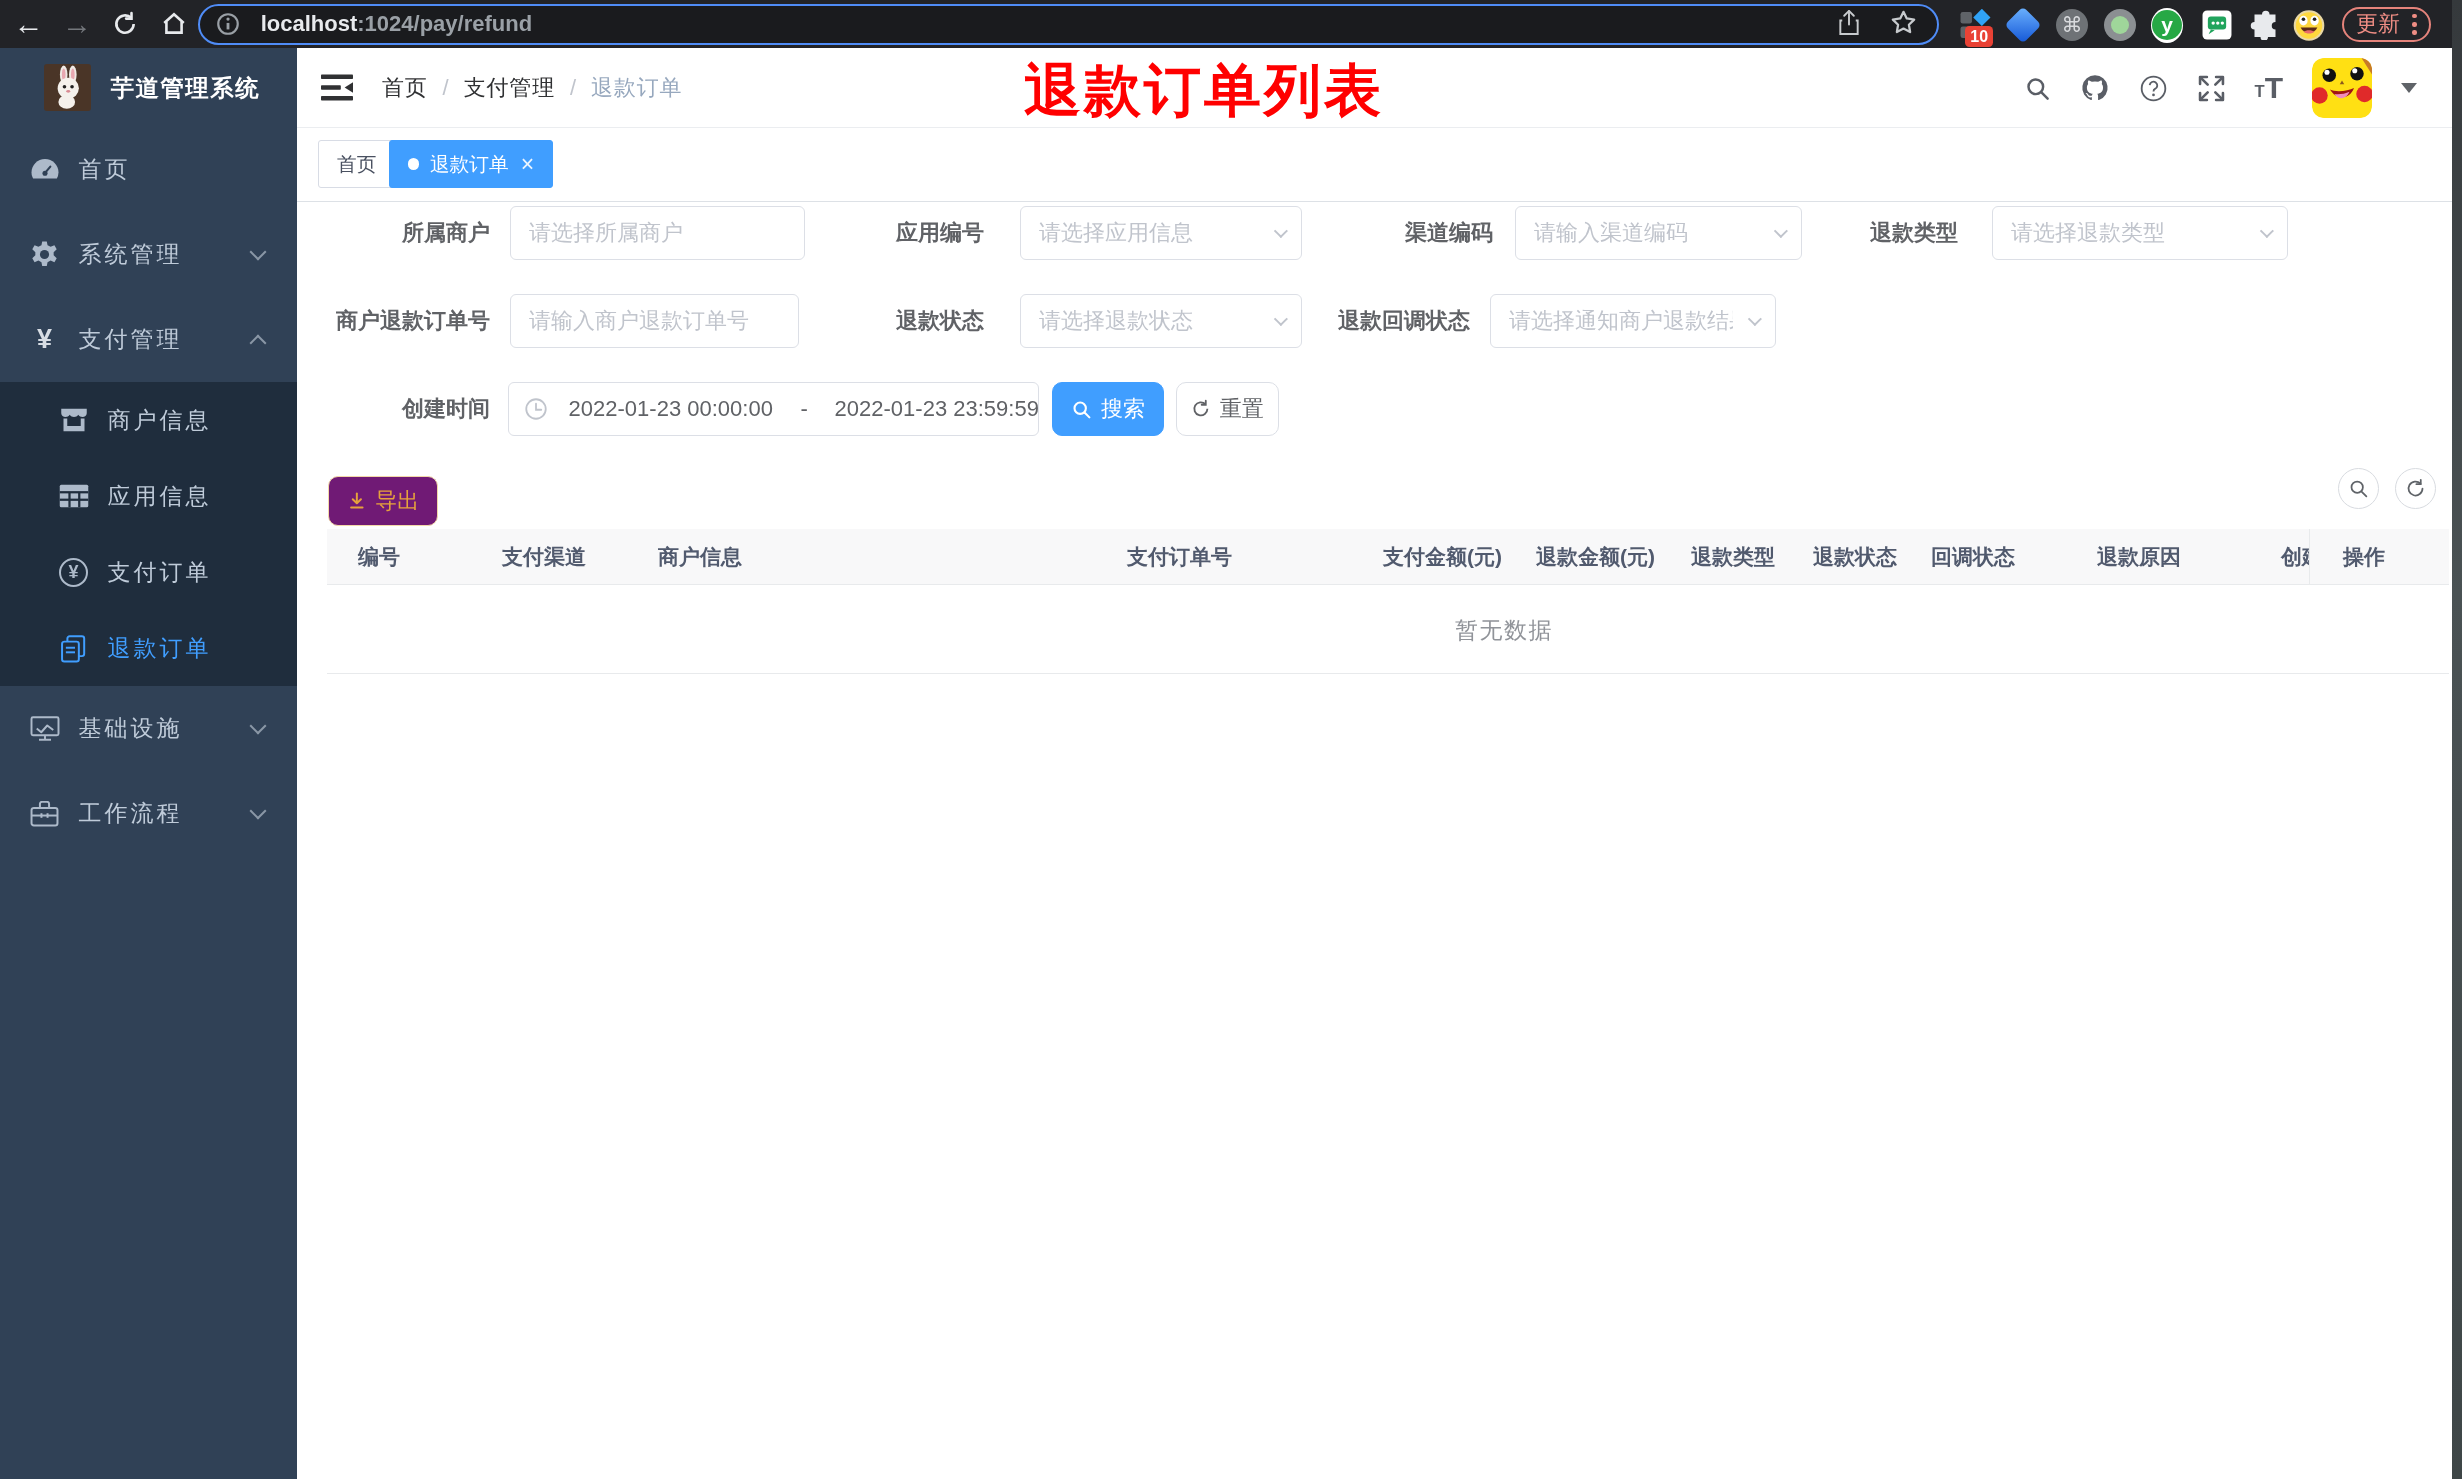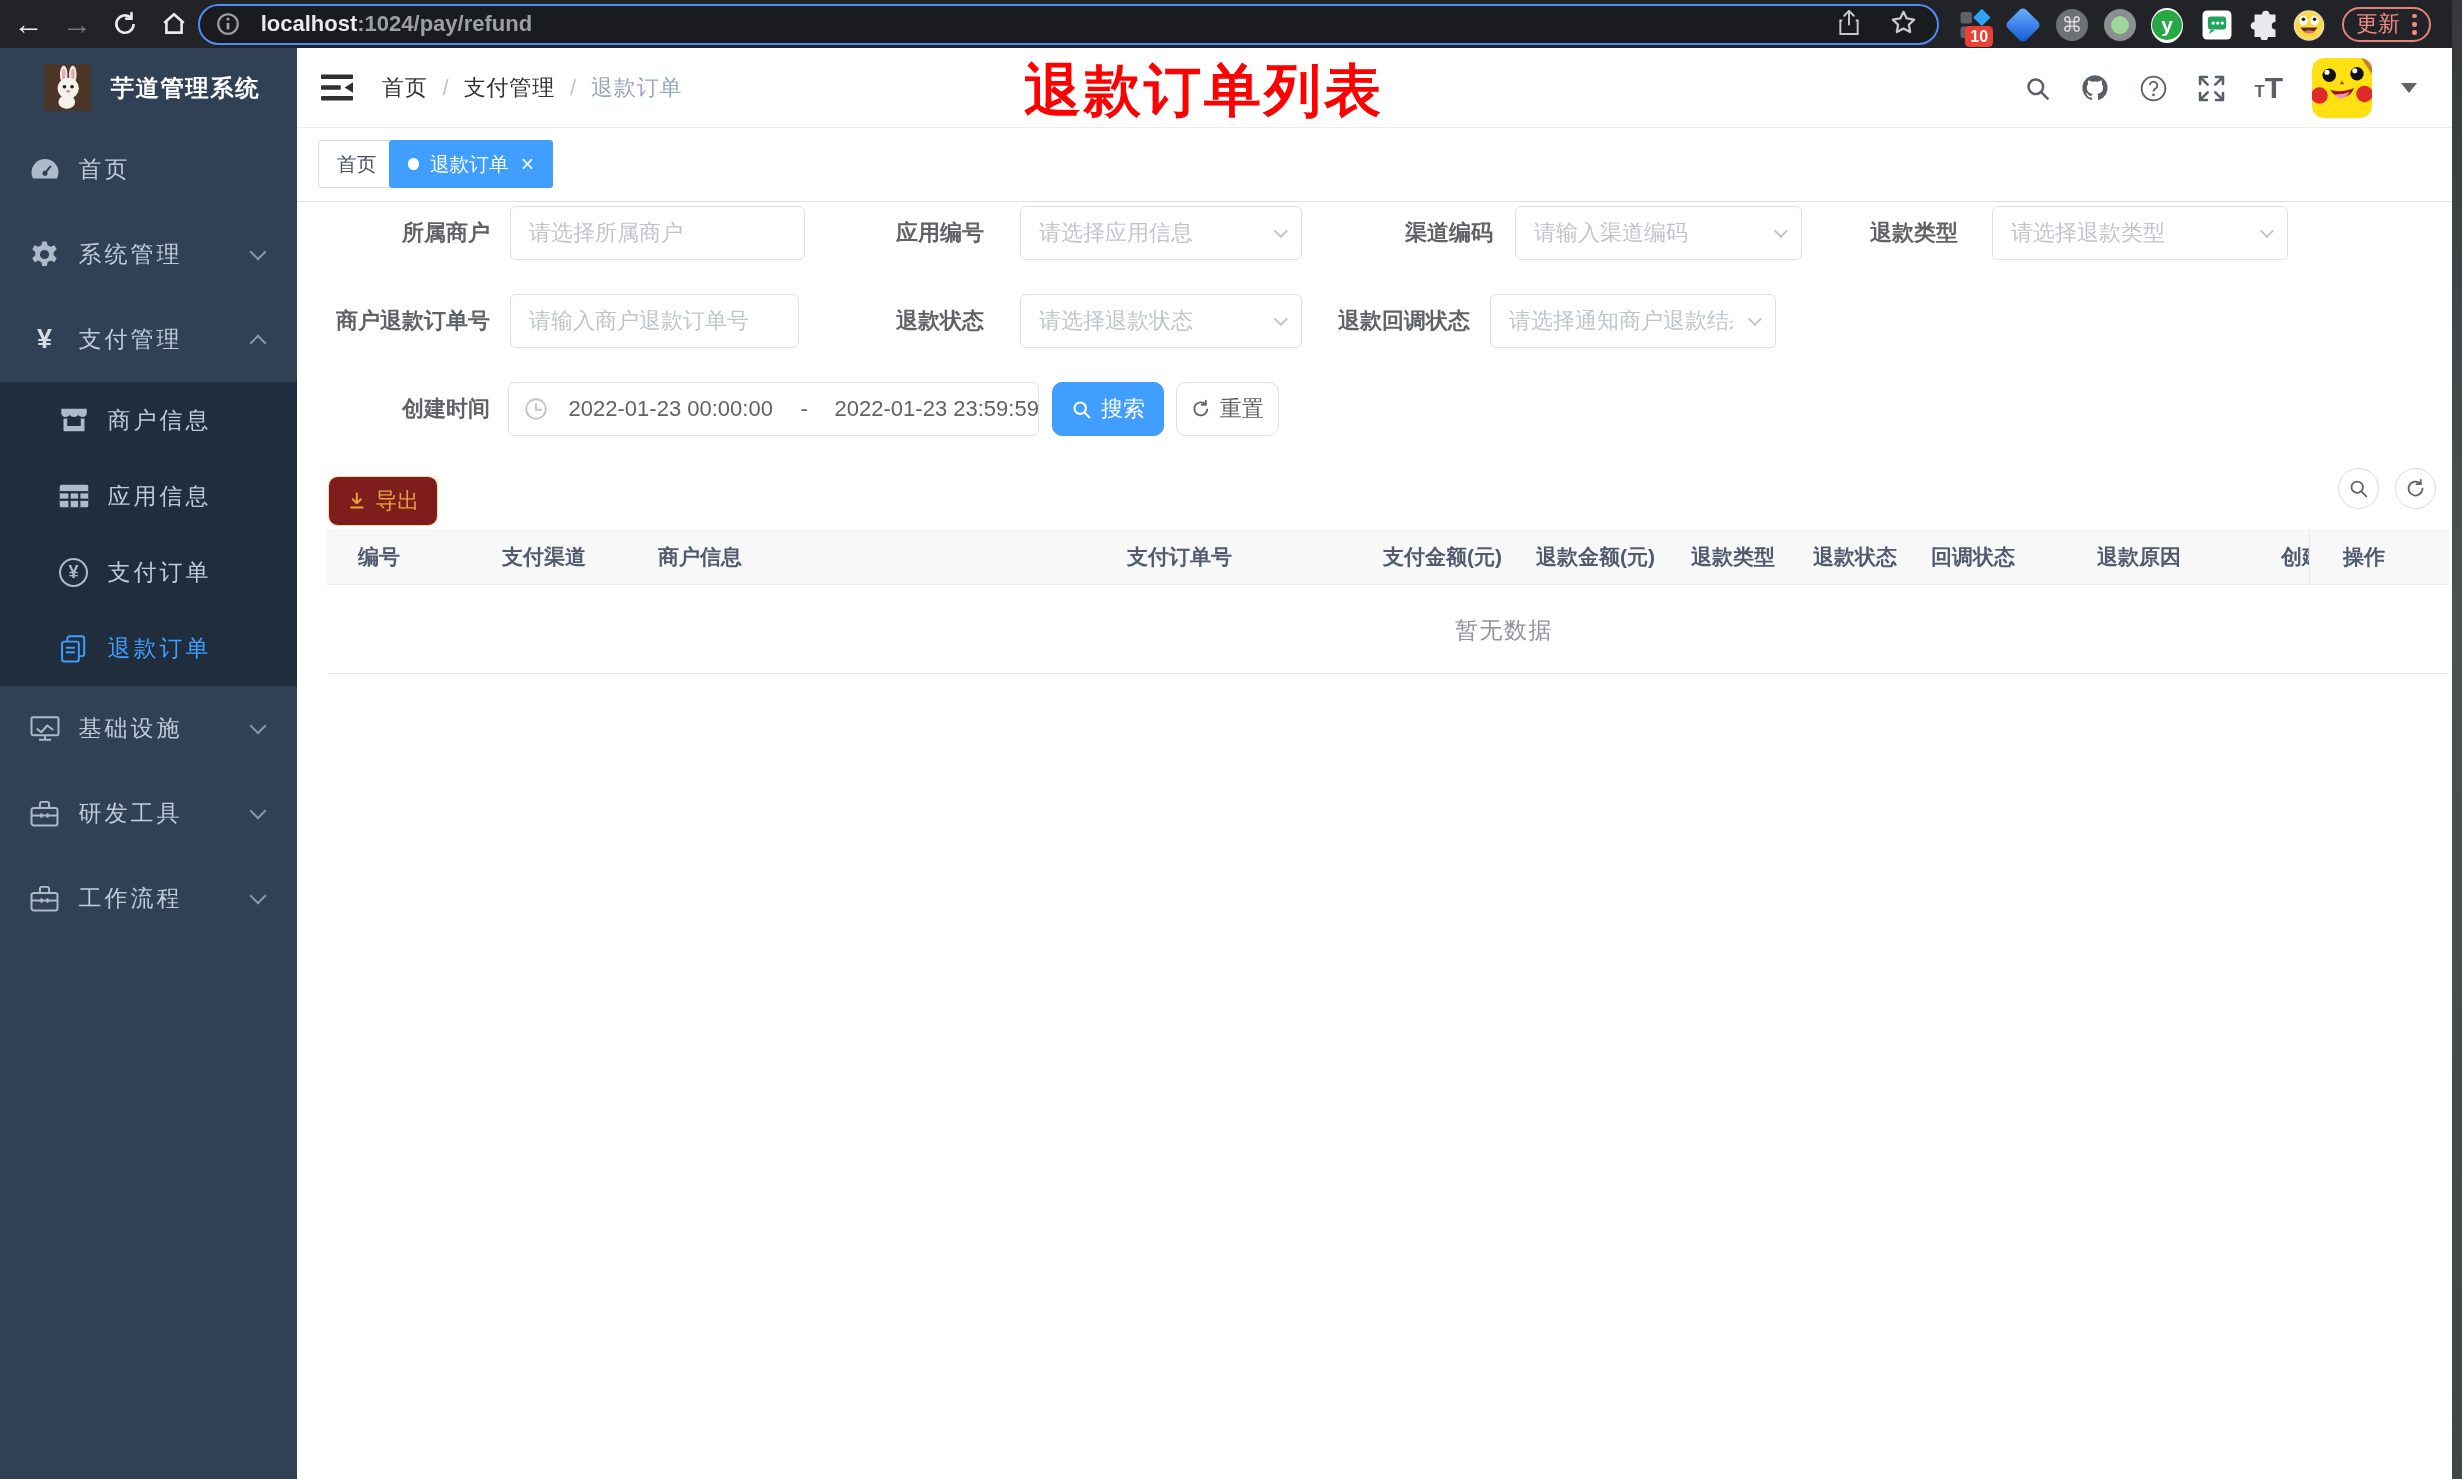--- a/index.html
+++ b/index.html
@@ -97,21 +97,21 @@
   .fbox .selchev{position:absolute;right:15px;width:9.8px;height:9.8px;border-right:2.3px solid #c0c4cc;border-bottom:2.3px solid #c0c4cc;
                  transform:rotate(45deg);margin-top:-3.8px;}
   .daterange{gap:7px;}
   .clockic{margin-left:15px;flex:0 0 auto;display:flex;}
   .dtxt{font-size:22px;color:#606266;white-space:nowrap;overflow:hidden;}
   .dsep{font-size:22px;color:#606266;padding:0 19.7px;flex:0 0 auto;}
   .btn{position:absolute;height:54px;border-radius:10px;display:inline-flex;align-items:center;justify-content:center;
        font-size:22px;cursor:pointer;gap:9px;border:1.5px solid transparent;}
   .btn.primary{background:#409eff;border-color:#409eff;color:#fff;}
   .btn.plain{background:#fff;border-color:#dcdfe6;color:#606266;}
-  .btn.warn{background:#7f1d1d;border-color:#f3d8a9;color:#e6a23c;}
+  .btn.warn{background:#701a75;border-color:#f3d8a9;color:#e6a23c;}
   .circle-btn{position:absolute;width:41px;height:41px;border-radius:50%;border:1.5px solid #d8dbe0;background:#fff;
               display:flex;align-items:center;justify-content:center;color:#5f6368;cursor:pointer;}
 
   
   .thead{position:absolute;left:327px;top:529px;width:2122px;height:56px;background:#f8f8f9;
          border-bottom:1.5px solid #e8eaec;}
   .th-clip{position:absolute;left:0;top:0;bottom:0;right:140px;overflow:hidden;}
   .th{position:absolute;top:0;height:56px;line-height:56px;font-size:21px;font-weight:700;color:#515a6e;white-space:nowrap;}
   .th-fixed{position:absolute;right:0;top:0;bottom:0;width:140px;border-left:1.5px solid #e8eaec;background:#f8f8f9;}
   .empty-row{position:absolute;left:327px;top:586px;width:2122px;height:88px;background:#fff;border-bottom:1.5px solid #e8eaec;}
@@ -331,33 +331,20 @@
     <div class="mi">
       <span class="mico">
         <svg width="29" height="26" viewBox="0 0 38 34" fill="none" stroke="#adbaca" stroke-width="2.6">
             <rect x="2" y="9" width="34" height="23" rx="3"></rect>
             <path d="M13 9V4a3 3 0 0 1 3-3h6a3 3 0 0 1 3 3v5"></path>
             <line x1="2" y1="19" x2="36" y2="19"></line>
             <line x1="15" y1="16" x2="15" y2="22"></line>
             <line x1="23" y1="16" x2="23" y2="22"></line>
           </svg>
       </span>
-      <span class="mlabel">研发工具</span>
-      <span class="chev down"></span>
-    </div>
-    <div class="mi">
-      <span class="mico">
-        <svg width="29" height="26" viewBox="0 0 38 34" fill="none" stroke="#adbaca" stroke-width="2.6">
-            <rect x="2" y="9" width="34" height="23" rx="3"></rect>
-            <path d="M13 9V4a3 3 0 0 1 3-3h6a3 3 0 0 1 3 3v5"></path>
-            <line x1="2" y1="19" x2="36" y2="19"></line>
-            <line x1="15" y1="16" x2="15" y2="22"></line>
-            <line x1="23" y1="16" x2="23" y2="22"></line>
-          </svg>
-      </span>
       <span class="mlabel">工作流程</span>
       <span class="chev down"></span>
     </div>
   </div>
 
   <div class="app-header">
     <span class="hamburger">
       <svg width="32" height="29" viewBox="0 0 42 38">
           <g fill="#303133">
             <rect x="0" y="2" width="42" height="6" rx="1"></rect>

